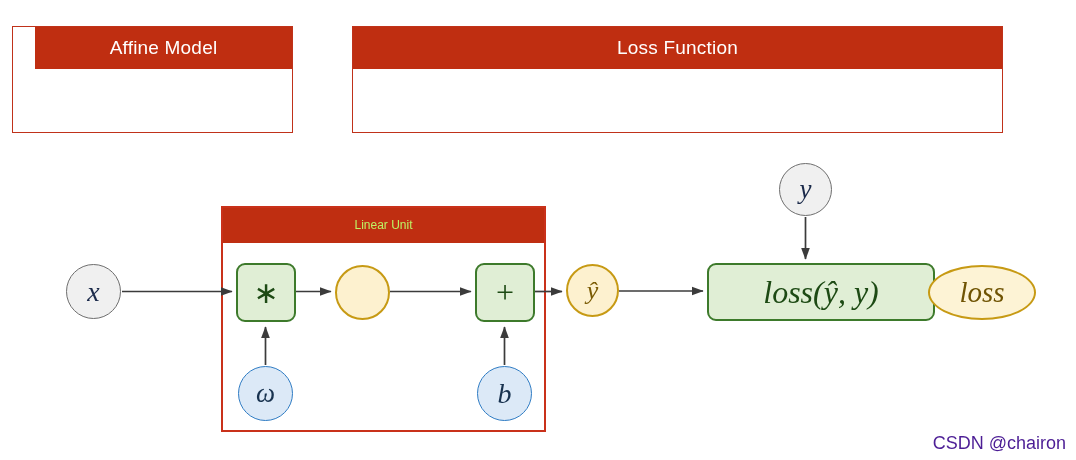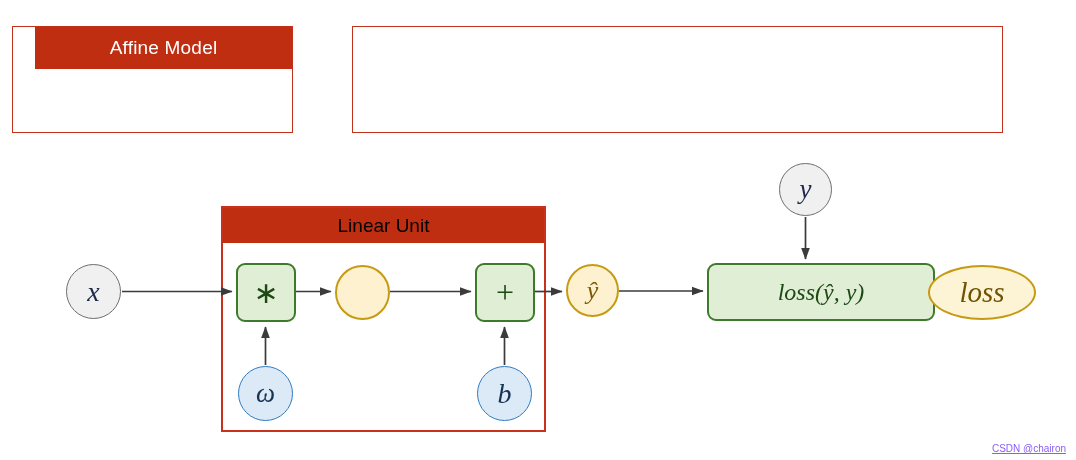--- a/index.html
+++ b/index.html
@@ -55,23 +55,23 @@
   #linear-unit-panel {
     position: absolute;
     left: 221px; top: 206px;
     width: 325px; height: 226px;
     border: 2px solid #c9311a;
     box-sizing: border-box;
     background: #ffffff;
   }
   #linear-unit-header {
     background: #bf2e11;
-    color: #000000;
+    color: #bef264;
     text-align: center;
-    font-size: 19px;
+    font-size: 12px;
     line-height: 35px;
     height: 35px;
   }
 
   
   #edges {
     position: absolute;
     left: 0; top: 0;
     width: 1076px; height: 460px;
     pointer-events: none;
@@ -120,41 +120,41 @@
   }
 
   #node-x  { left: 66px;  top: 264px; width: 55px;  height: 55px;  font-size: 28px; }
   #node-mul{ left: 236px; top: 263px; width: 60px;  height: 59px;  font-size: 30px; font-style: normal; }
   #node-hidden { left: 335px; top: 265px; width: 55px; height: 55px; }
   #node-add{ left: 475px; top: 263px; width: 60px;  height: 59px;  font-size: 32px; font-style: normal; }
   #node-omega { left: 238px; top: 366px; width: 55px; height: 55px; font-size: 27px; }
   #node-b  { left: 477px; top: 366px; width: 55px;  height: 55px;  font-size: 28px; }
   #node-yhat { left: 566px; top: 264px; width: 53px; height: 53px; font-size: 26px; }
   #node-y  { left: 779px; top: 163px; width: 53px;  height: 53px;  font-size: 27px; }
-  #node-lossfn { left: 707px; top: 263px; width: 228px; height: 58px; font-size: 24px; }
+  #node-lossfn { left: 707px; top: 263px; width: 228px; height: 58px; font-size: 32px; }
   #node-loss { left: 928px; top: 265px; width: 108px; height: 55px; font-size: 29px; }
 
   
   #watermark {
     position: absolute;
     right: 10px; bottom: 6px;
-    color: #8b5cf6;
-    font-size: 10px;
+    color: #4c1d95;
+    font-size: 18px;
     font-family: "Liberation Sans", sans-serif;
-    text-decoration: underline;
   }
 </style>
 </head>
 <body>
 
 <div class="formula-box" id="affine-box">
   <div class="formula-header">Affine Model</div>
 </div>
 
 <div class="formula-box" id="loss-box">
+  <div class="formula-header">Loss Function</div>
 </div>
 
 <div id="linear-unit-panel">
   <div id="linear-unit-header">Linear Unit</div>
 </div>
 
 <svg id="edges" viewBox="0 0 1076 460">
   <defs>
     <marker id="ah" markerWidth="8" markerHeight="8" refX="6.6" refY="3" orient="auto" markerUnits="strokeWidth">
       <path d="M0,0.4 L7,3 L0,5.6 z" fill="#3b3b3b"></path>

